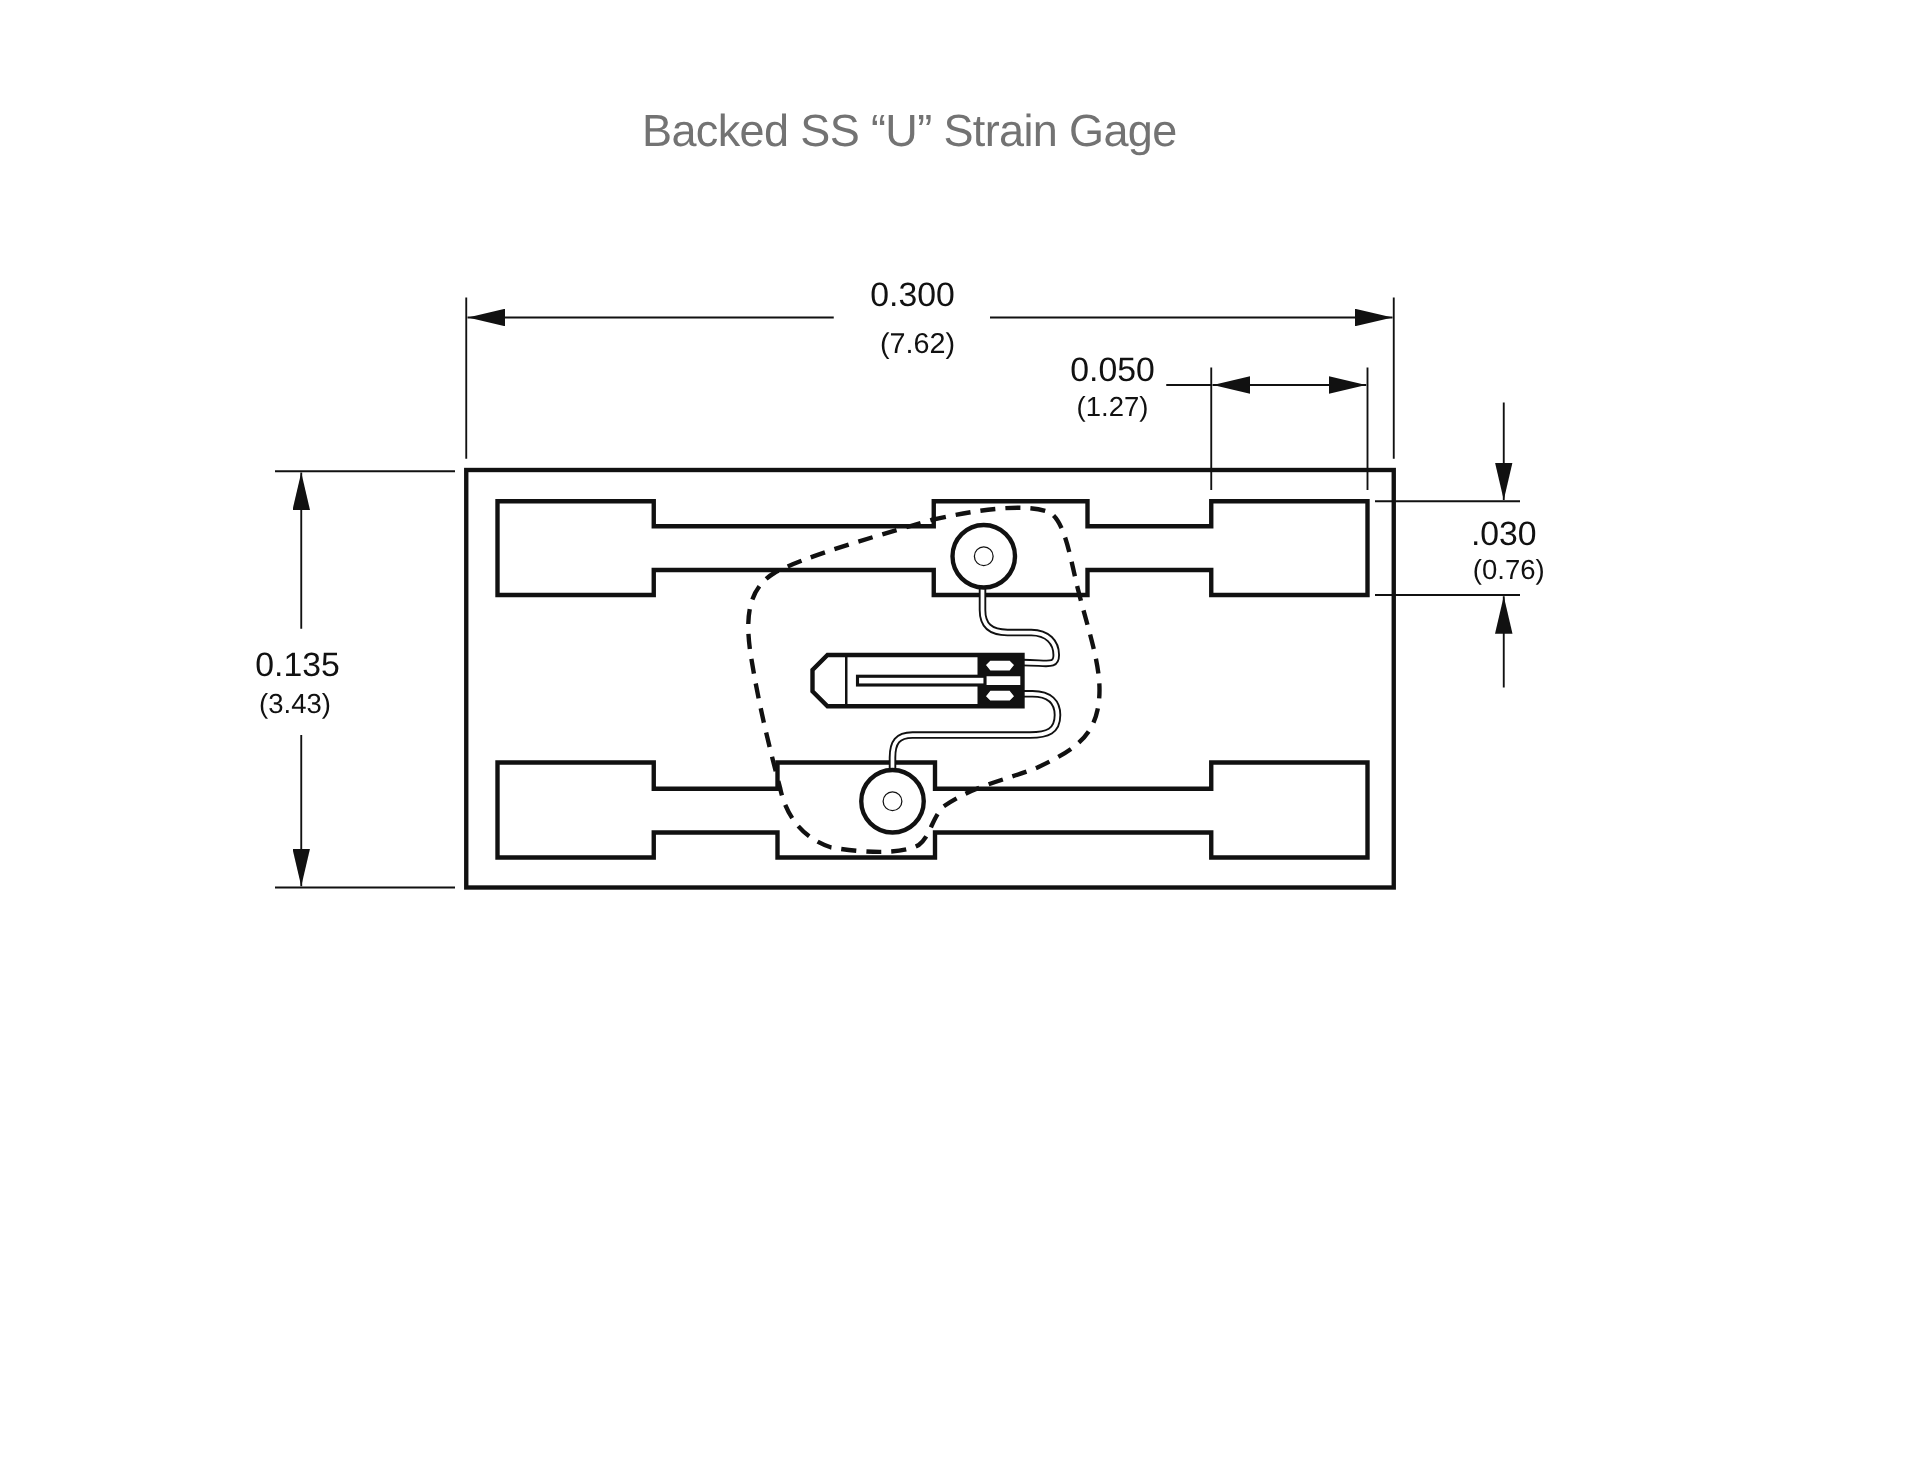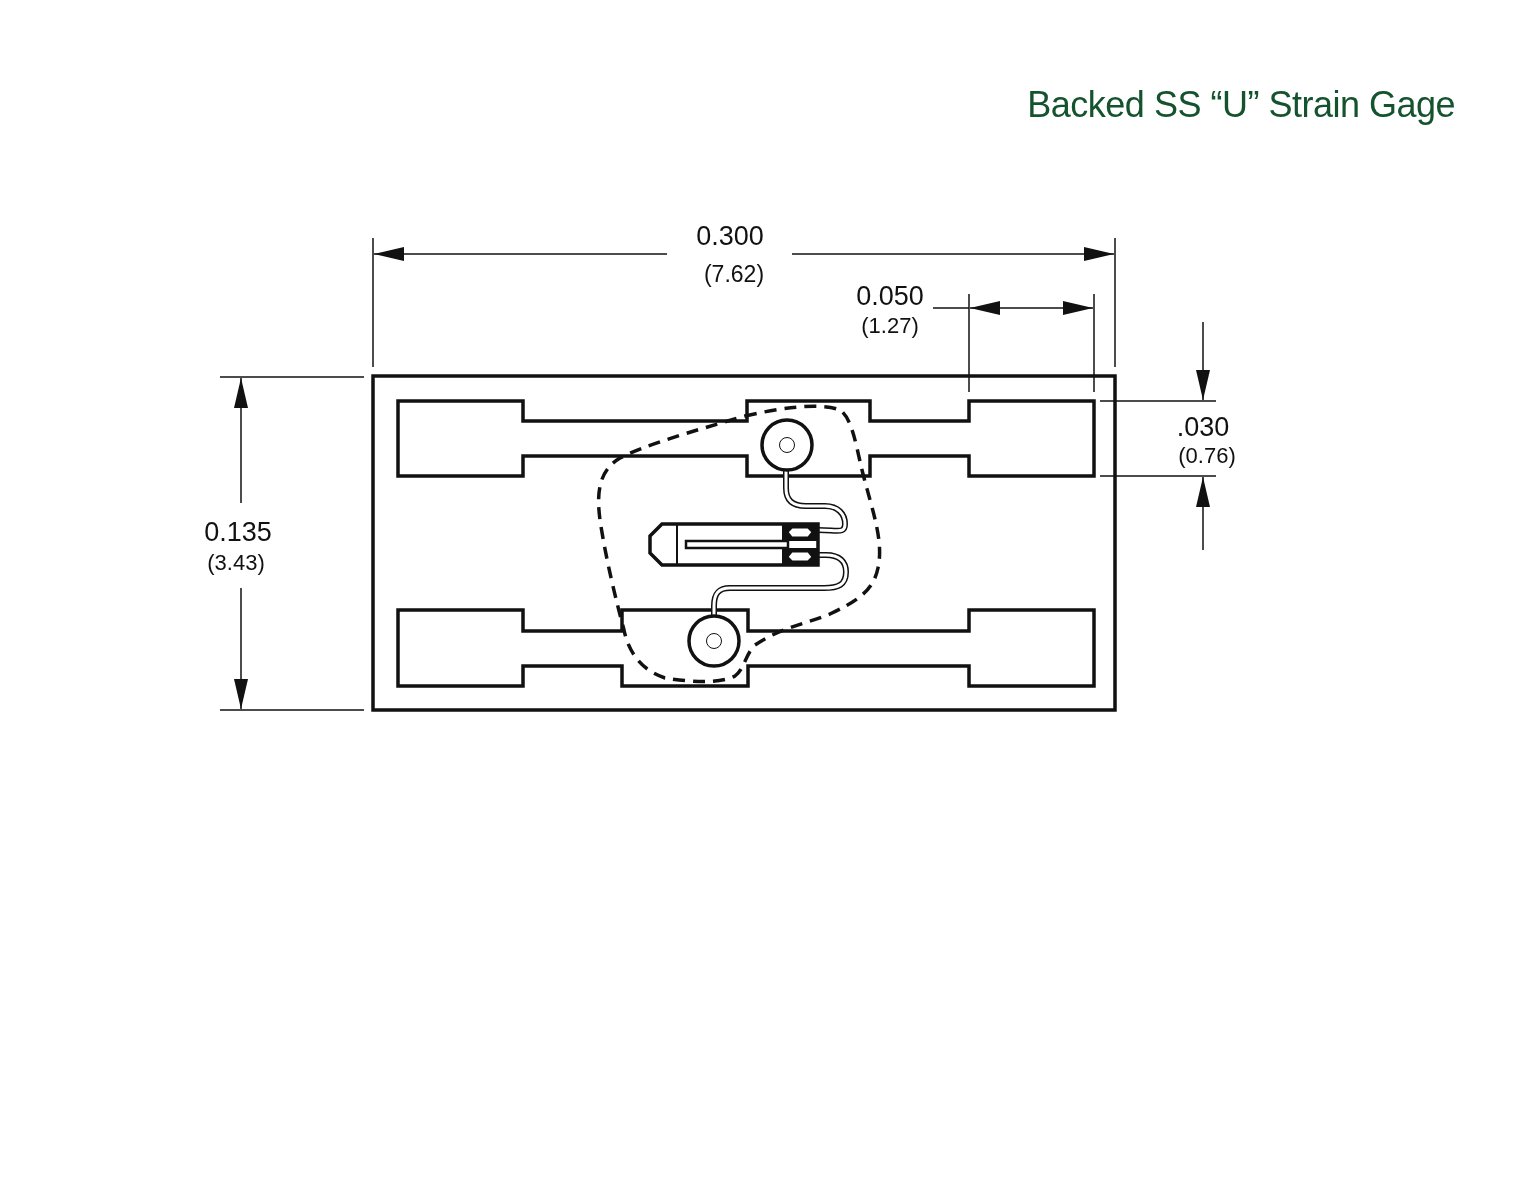--- a/index.html
+++ b/index.html
@@ -1,19 +1,19 @@
 <!DOCTYPE html>
 <html><head>
 <meta charset="utf-8">
 <style>
   html, body { margin: 0; padding: 0; background: #ffffff; }
   body { width: 1529px; height: 1183px; position: relative; overflow: hidden; font-family: "Liberation Sans", "DejaVu Sans", sans-serif; }
   #title {
     position: absolute; left: 0; width: 1455px; top: 84px;
-    text-align: right; font-size: 36px; color: #14532d; letter-spacing: -0.5px;
+    text-align: center; font-size: 36px; color: #737373; letter-spacing: -0.5px;
     font-family: "Liberation Sans", "DejaVu Sans", sans-serif;
   }
   svg#drawing { position: absolute; left: 0; top: 0; }
   .dim-text { font-family: "Liberation Sans", "DejaVu Sans", sans-serif; fill: #111; }
 </style>
 </head>
 <body>
 
 <div id="title">Backed SS “U” Strain Gage</div>
 

